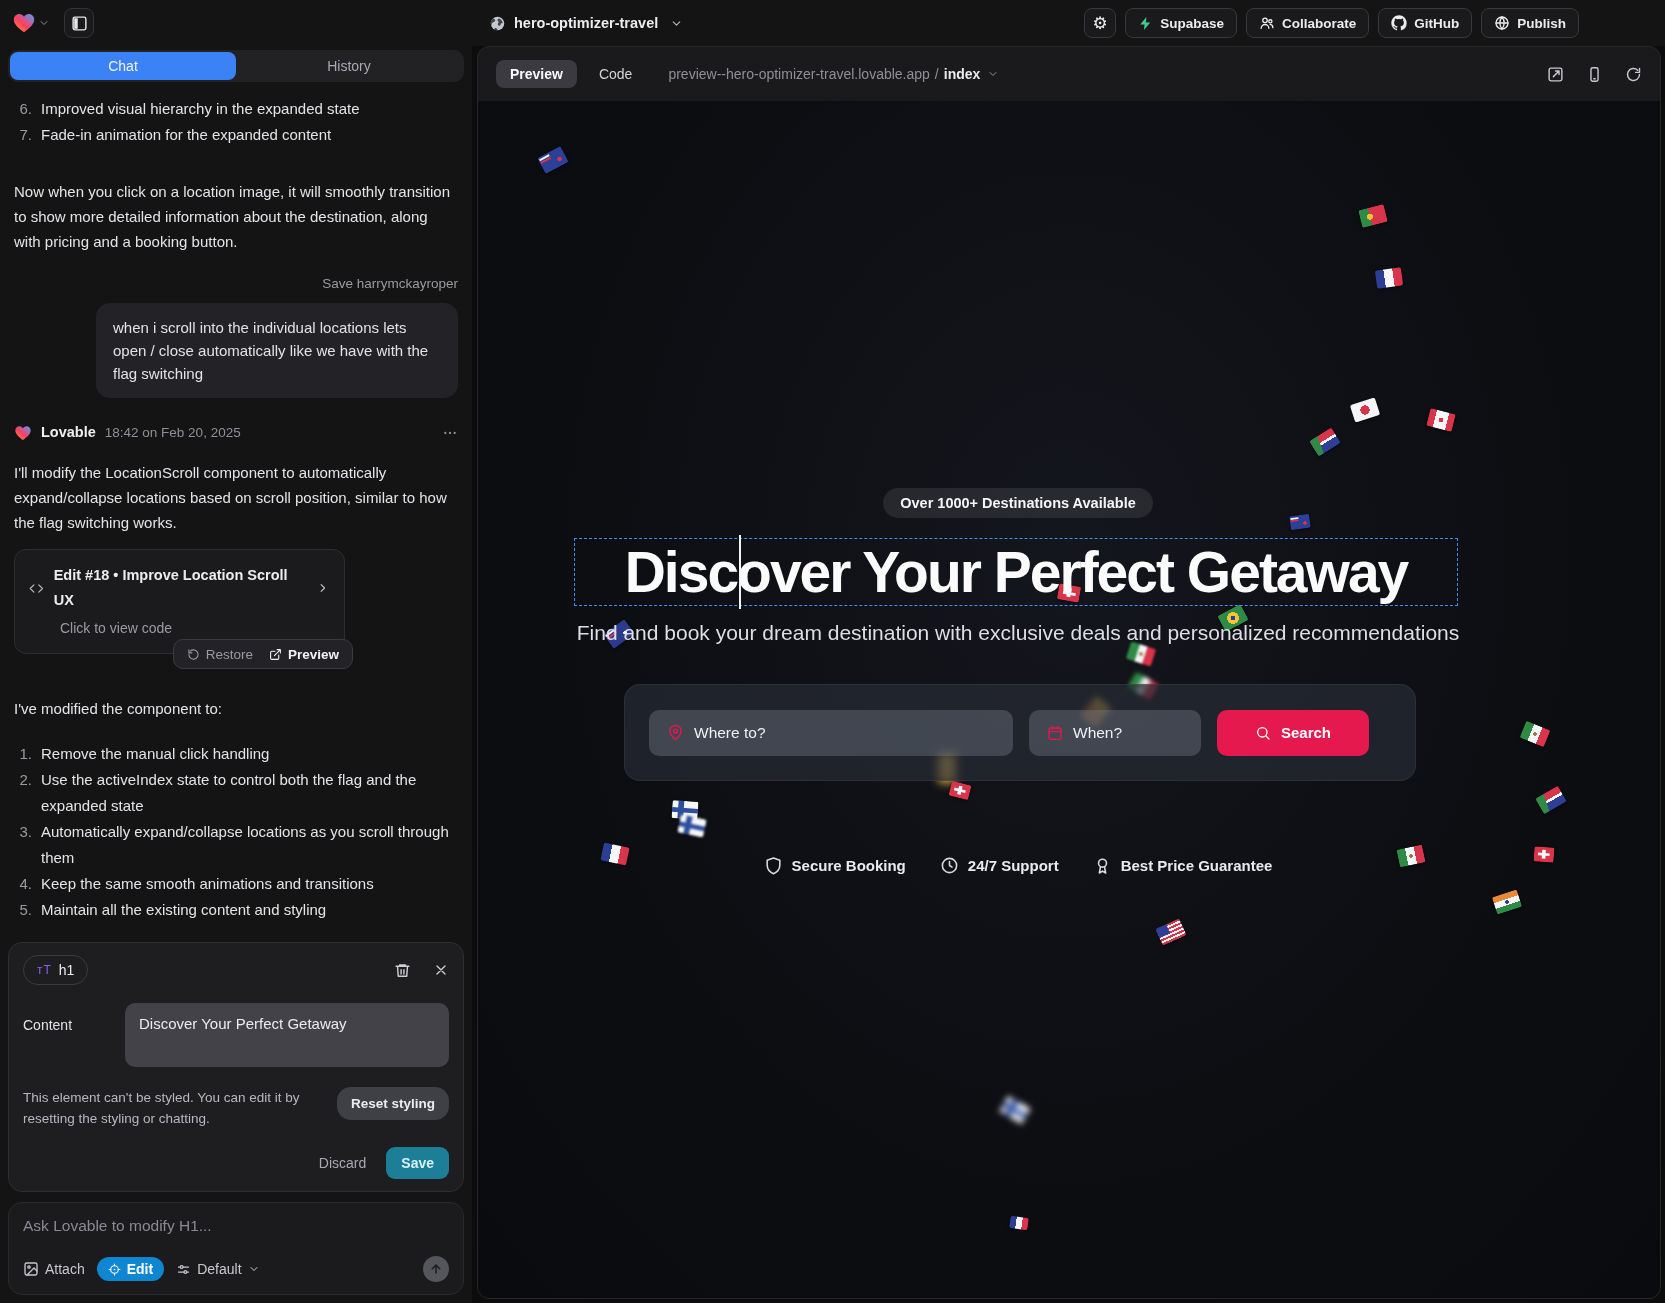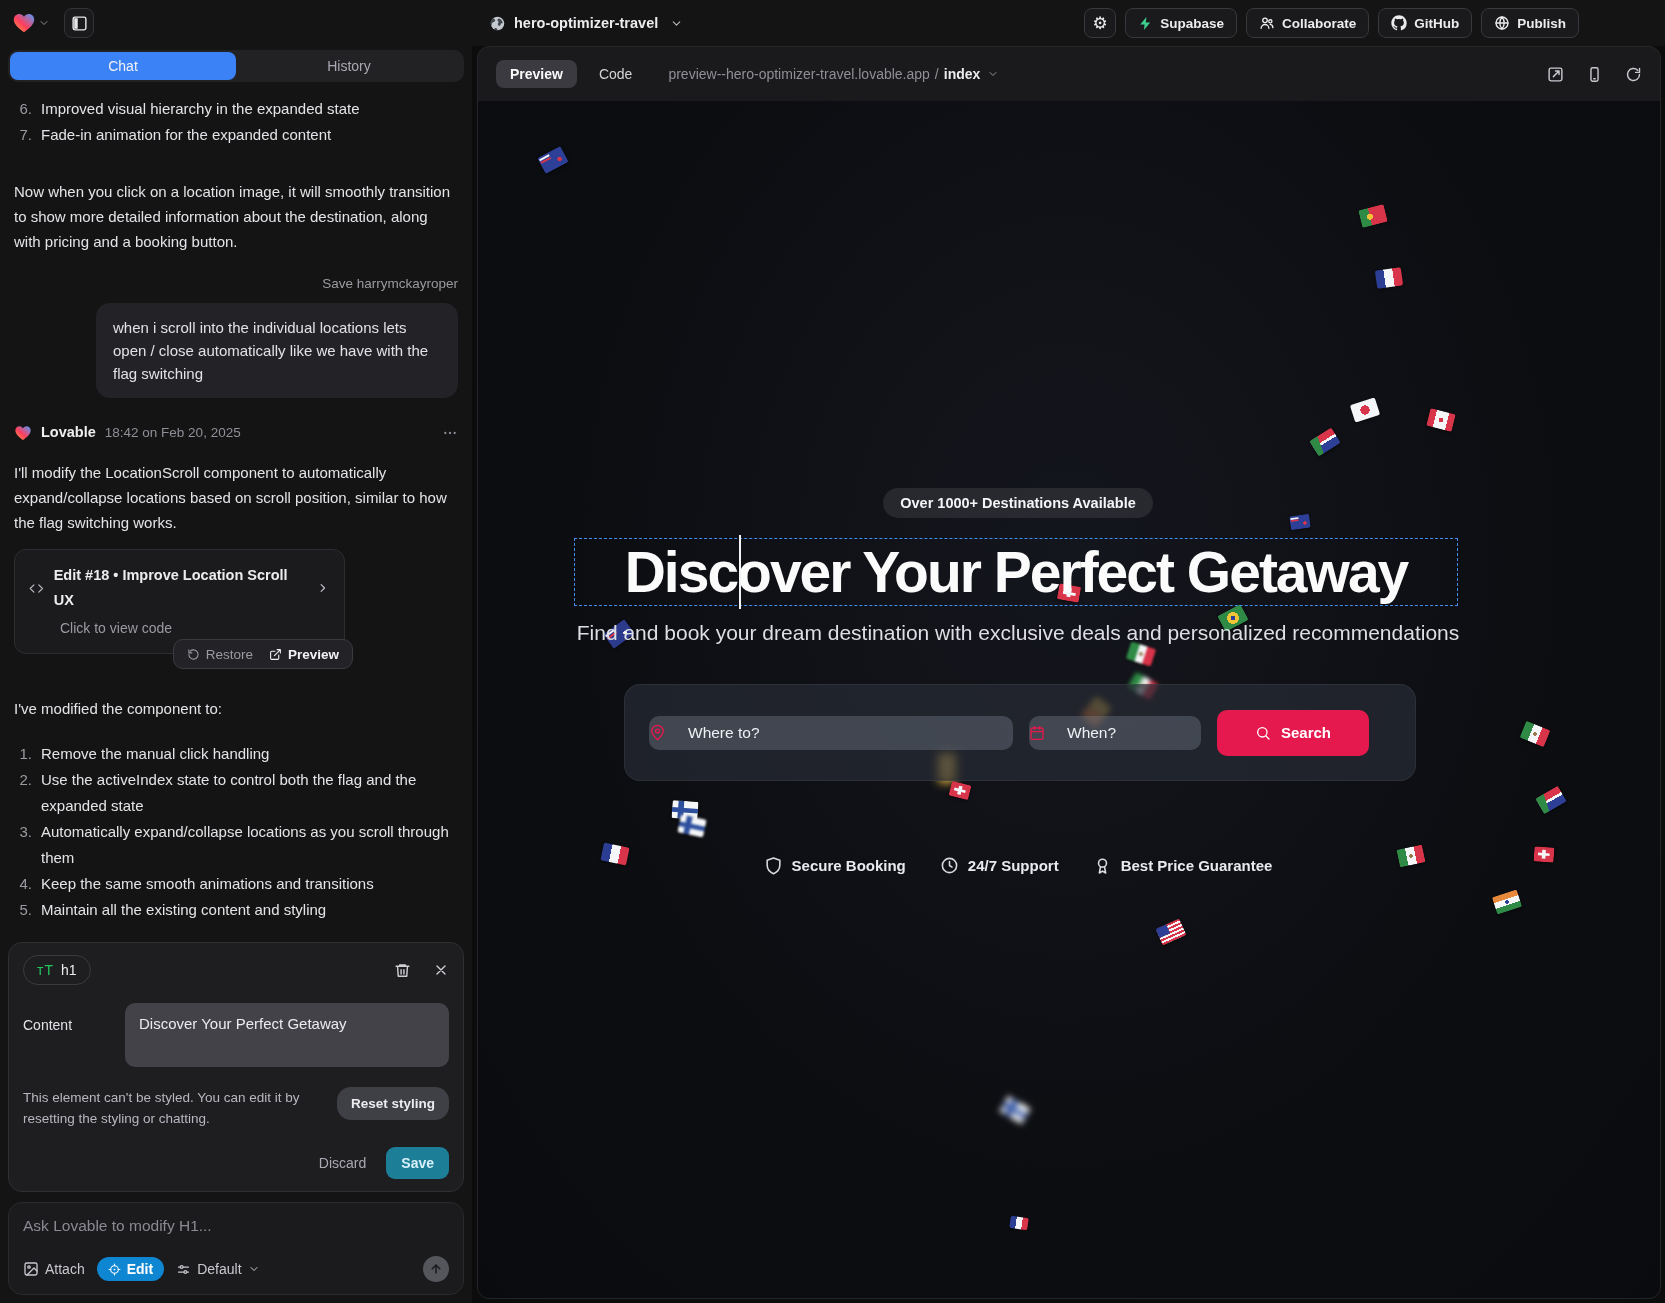--- a/index.html
+++ b/index.html
@@ -42,21 +42,21 @@
   .edit-card .row2 { margin:6px 0 0 31px; color:#9a9aa1; font-size:14px; line-height:18px; }
   .card-pill { position:absolute; right:-8px; bottom:-15px; height:30px; background:#232327; border:1px solid #3a3a40; border-radius:10px; display:flex; align-items:center; gap:16px; padding:0 13px; font-size:13.5px; }
   .card-pill .restore { display:flex; align-items:center; gap:6px; color:#9a9aa1; cursor:pointer; }
   .card-pill .preview { display:flex; align-items:center; gap:6px; color:#f2f2f4; font-weight:600; cursor:pointer; }
   .steps { margin-top:20px; }
 
   
   .editor { margin:10px 8px 0 8px; background:#1e1e21; border:1px solid #2e2e33; border-radius:14px; padding:12px 14px 12px 14px; }
   .editor-head { display:flex; align-items:center; }
   .tag-pill { display:flex; align-items:center; gap:7px; border:1px solid #3a3a40; border-radius:999px; padding:6px 13px; font-size:14px; color:#ececef; }
-  .tag-pill .tglyph { color:#22c55e; font-size:14px; letter-spacing:1px; }
+  .tag-pill .tglyph { color:#8b5cf6; font-size:12px; letter-spacing:1px; }
   .editor-head .trash, .editor-head .close { color:#cfcfd4; cursor:pointer; }
   .editor-head .trash { margin-left:auto; margin-right:22px; }
   .content-row { display:flex; margin-top:18px; gap:14px; }
   .content-row label { width:88px; padding-top:14px; font-size:14px; color:#e2e2e6; }
   .content-row textarea { flex:1; height:64px; resize:none; background:#424248; border:none; border-radius:10px; color:#ececef; font-size:15px; font-family:"Liberation Sans", sans-serif; padding:12px 14px; outline:none; }
   .note-row { display:flex; margin-top:20px; gap:12px; }
   .note { flex:1; color:#b7b7bf; font-size:13.5px; line-height:21px; }
   .reset-btn { align-self:flex-start; background:#3f3f46; color:#ececef; border:none; border-radius:14px; padding:9px 14px; font-size:13.5px; font-weight:600; cursor:pointer; }
   .action-row { display:flex; justify-content:flex-end; align-items:center; gap:20px; margin-top:18px; }
   .discard { color:#a9a9b2; font-size:14px; cursor:pointer; }
@@ -89,21 +89,21 @@
   .site { position:absolute; left:0; top:0; width:1080px; height:100%; z-index:2; }
   .srow { position:absolute; left:0; width:1080px; display:flex; justify-content:center; }
   .badge { top:387px; }
   .badge span { background:rgba(255,255,255,.09); color:#f4f5f7; font-size:14.5px; font-weight:700; border-radius:999px; padding:7px 17px; }
   .title-box { position:absolute; left:96px; top:437px; width:884px; height:68px; border:1px dashed #3f8ef6; display:flex; align-items:center; justify-content:center; }
   .site-title { font-size:57px; font-weight:700; letter-spacing:-2px; color:#fbfbfc; white-space:nowrap; }
   .caret { position:absolute; left:164px; top:-4px; width:1.5px; height:74px; background:#f2f3f5; }
   .subtitle-row { top:520px; }
   .site-sub { font-size:21px; color:#dddfe4; }
   .search-card { position:absolute; left:146px; top:583px; width:792px; height:97px; background:rgba(39,43,53,.72); border:1px solid rgba(255,255,255,.06); border-radius:16px; display:flex; align-items:center; padding:0 24px; gap:16px; }
-  .s-input { height:34px; background:rgba(130,138,152,.35); border-radius:10px; display:flex; align-items:center; gap:22px; padding:0 0; color:#eef0f4; }
+  .s-input { height:46px; background:rgba(130,138,152,.35); border-radius:10px; display:flex; align-items:center; gap:10px; padding:0 18px; color:#eef0f4; }
   .s-input input { background:transparent; border:none; outline:none; color:#eef0f4; font-size:15.5px; font-family:"Liberation Sans", sans-serif; width:100%; }
   .s-input input::placeholder { color:#eef0f4; }
   .where { width:364px; }
   .when { width:172px;align-items:center; }
   .search-btn { width:152px; height:46px; background:#e5194d; border:none; border-radius:10px; color:#fff; font-size:15px; font-weight:700; display:flex; align-items:center; justify-content:center; gap:10px; cursor:pointer; font-family:"Liberation Sans", sans-serif; }
   .features { top:755px; gap:34px; }
   .feature { display:flex; align-items:center; gap:9px; color:#e8eaee; font-size:15px; font-weight:700; }
   .feature .fi { color:#d6d9de; }
 </style>
 </head>

